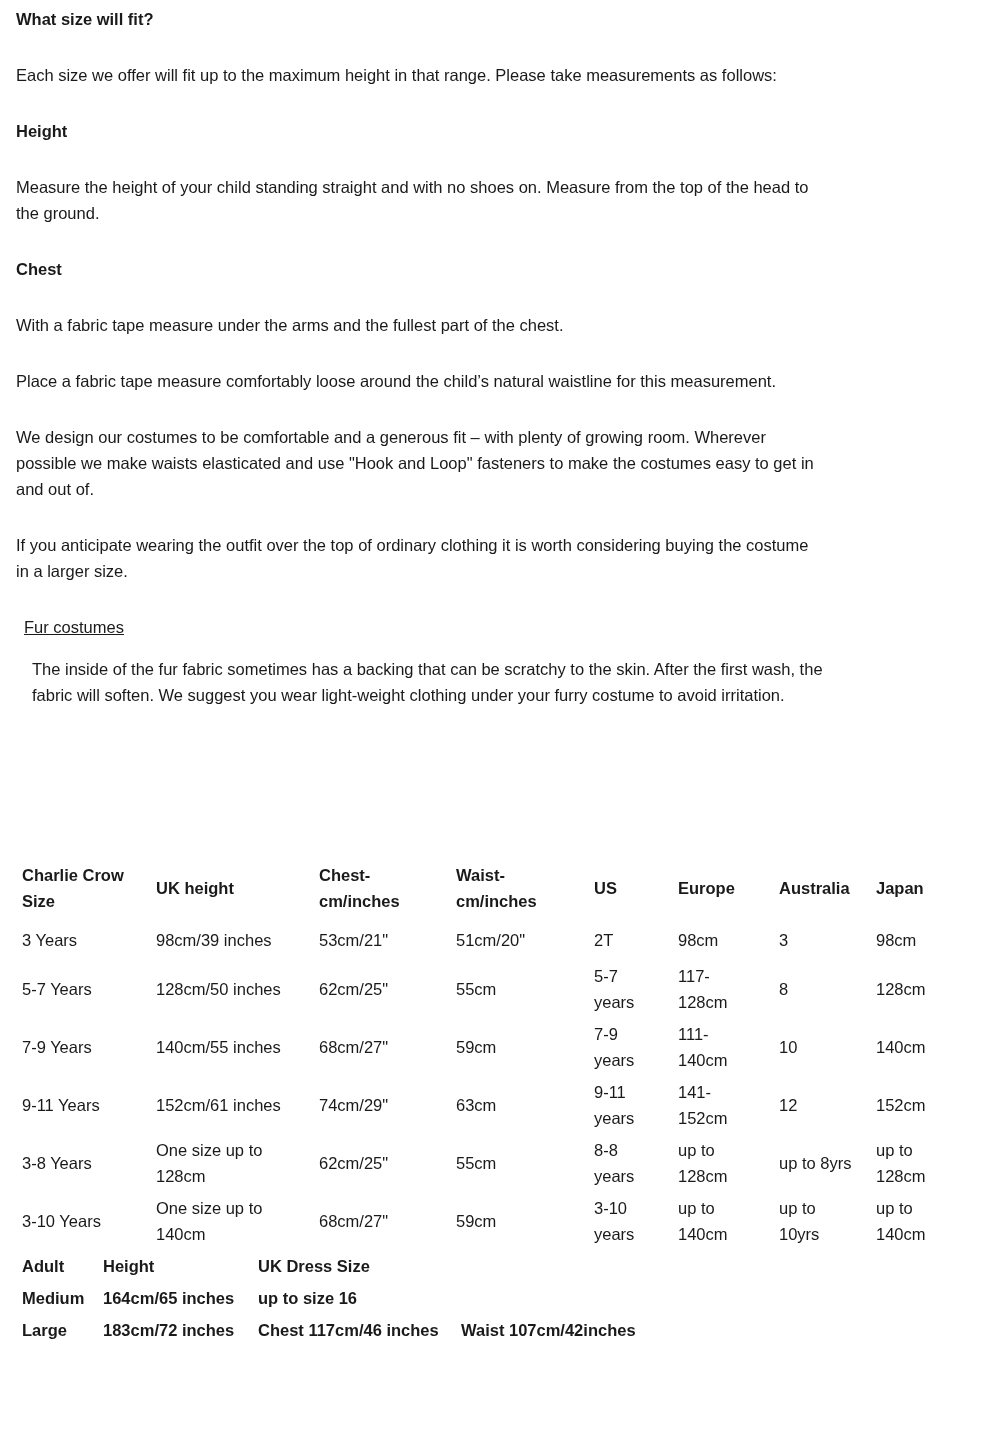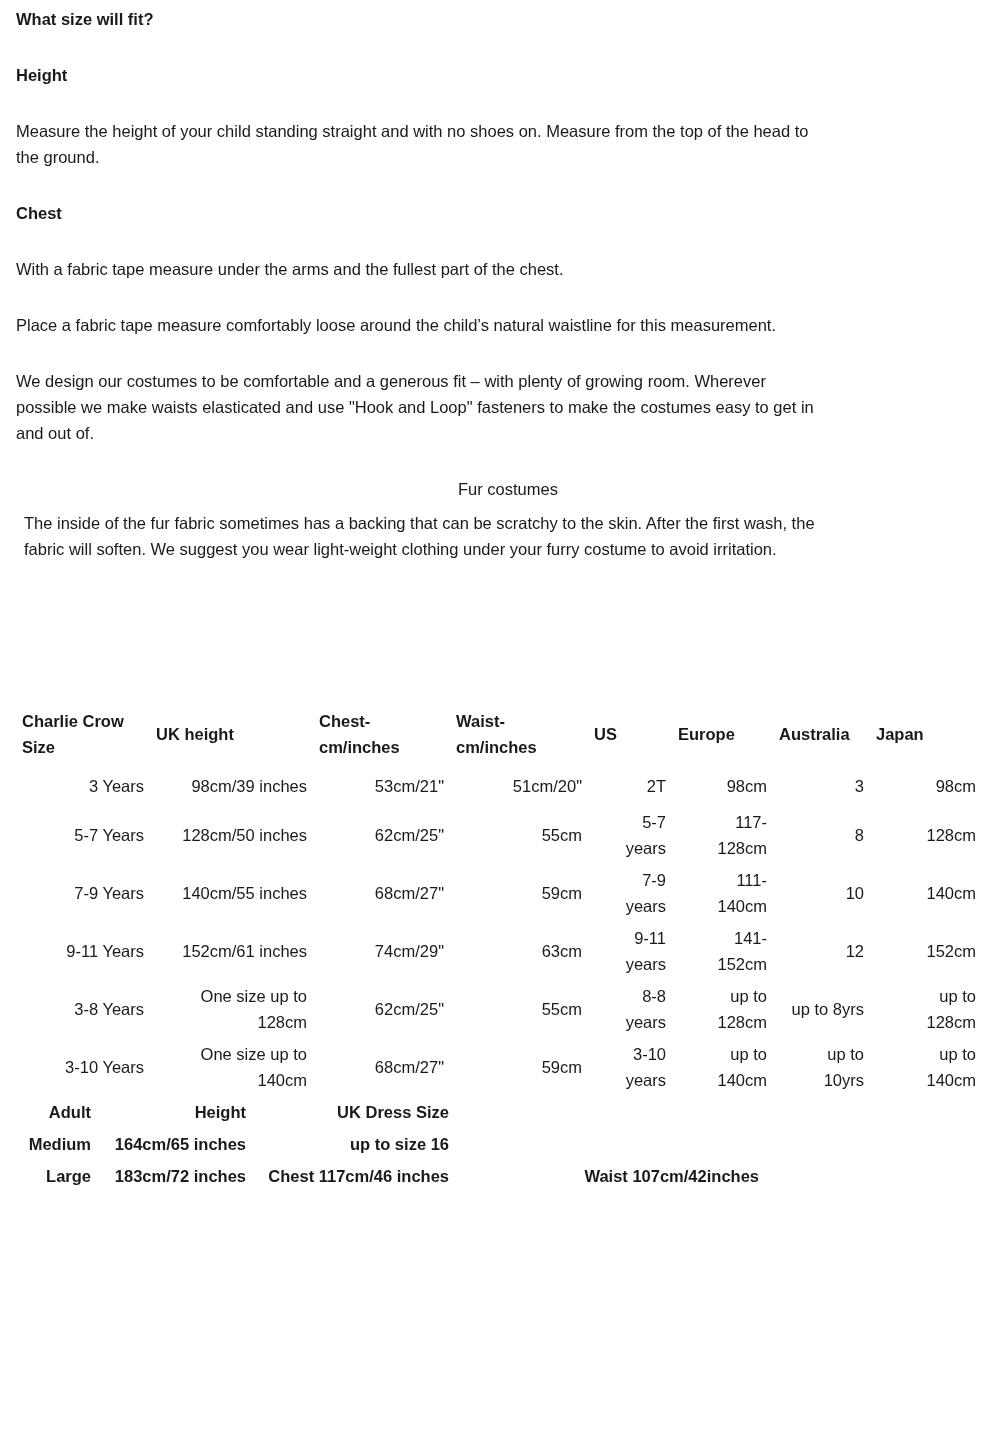--- a/index.html
+++ b/index.html
@@ -9,76 +9,79 @@
     min-height: 1452px;
     font-family: "Liberation Sans", sans-serif;
     font-size: 16.5px;
     line-height: 26px;
     color: #1a1a1a;
   }
   .doc { padding: 6px 0 0 16px; }
 
   .para { margin: 0 0 30px 0; white-space: pre-line; }
   .bold { font-weight: bold; }
-  .fur-heading { margin: 8px; white-space: pre-line; text-align: center; }
-  .fur-para { margin: 8px; white-space: pre-line; }
+  .fur-heading { margin: 8px; text-decoration: underline; white-space: pre-line; }
+  .fur-para { margin: 16px; white-space: pre-line; }
   .spacer { height: 132px; }
 
   table { border-collapse: collapse; table-layout: fixed; }
 
   .size-table { width: 966px; }
   .size-table th, .size-table td {
     text-align: left;
     vertical-align: middle;
     padding: 0 6px;
     white-space: pre;
     font-size: 16.5px;
     line-height: 26px;
   }
   .size-table thead th { font-weight: bold; height: 64px; }
-  .size-table tbody td { height: 58px; font-weight: normal; text-align: right; }
+  .size-table tbody td { height: 58px; font-weight: normal; }
   .size-table tbody tr.first-row td { height: 40px; }
 
   .adult-table { width: 749px; }
   .adult-table th, .adult-table td {
-    text-align: right;
+    text-align: left;
     vertical-align: middle;
     padding: 0 6px;
     white-space: pre;
     height: 32px;
     font-size: 16.5px;
     line-height: 26px;
   }
   .adult-table th { font-weight: bold; }
   .adult-table td { font-weight: bold; }
 </style>
 </head>
 <body>
 
 <div class="doc">
 
   <p class="para bold">What size will fit?</p>
 
+  <p class="para">Each size we offer will fit up to the maximum height in that range. Please take measurements as follows:</p>
 
   <p class="para bold">Height</p>
 
   <p class="para">Measure the height of your child standing straight and with no shoes on. Measure from the top of the head to
 the ground.</p>
 
   <p class="para bold">Chest</p>
 
   <p class="para">With a fabric tape measure under the arms and the fullest part of the chest.</p>
 
 
   <p class="para">Place a fabric tape measure comfortably loose around the child’s natural waistline for this measurement.</p>
 
   <p class="para">We design our costumes to be comfortable and a generous fit – with plenty of growing room. Wherever
 possible we make waists elasticated and use "Hook and Loop" fasteners to make the costumes easy to get in
 and out of.</p>
 
+  <p class="para">If you anticipate wearing the outfit over the top of ordinary clothing it is worth considering buying the costume
+in a larger size.</p>
 
   <p class="fur-heading">Fur costumes</p>
 
   <p class="fur-para">The inside of the fur fabric sometimes has a backing that can be scratchy to the skin. After the first wash, the
 fabric will soften. We suggest you wear light-weight clothing under your furry costume to avoid irritation.</p>
 
   <div class="spacer"></div>
 
   <table class="size-table">
     <colgroup>

